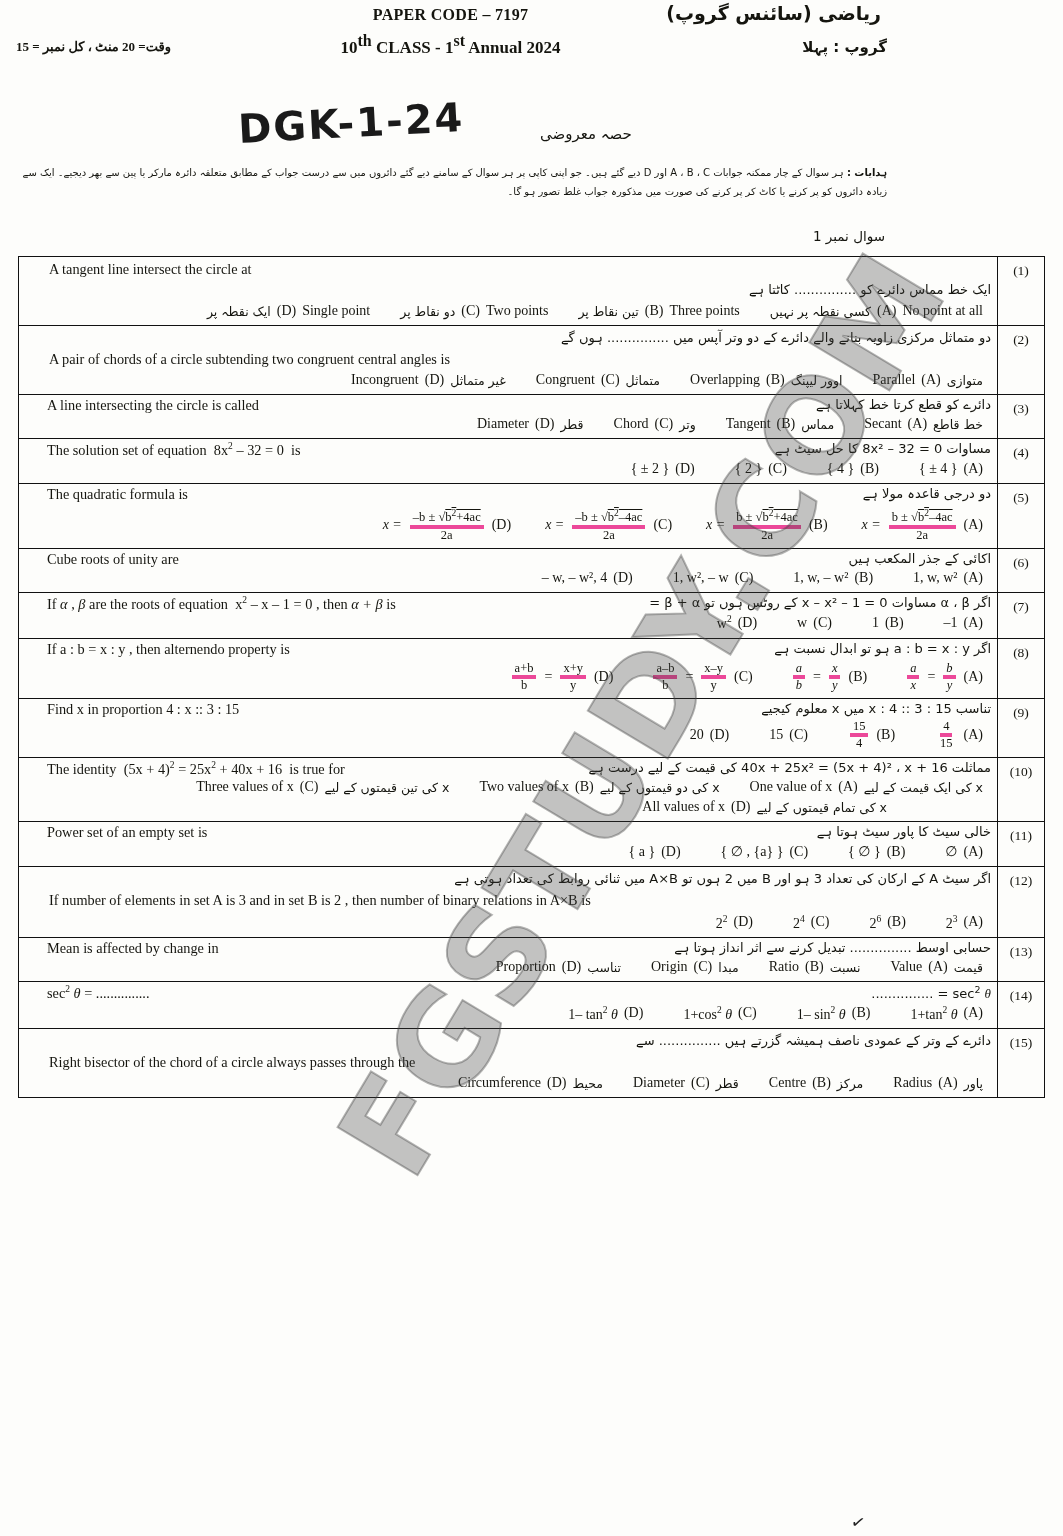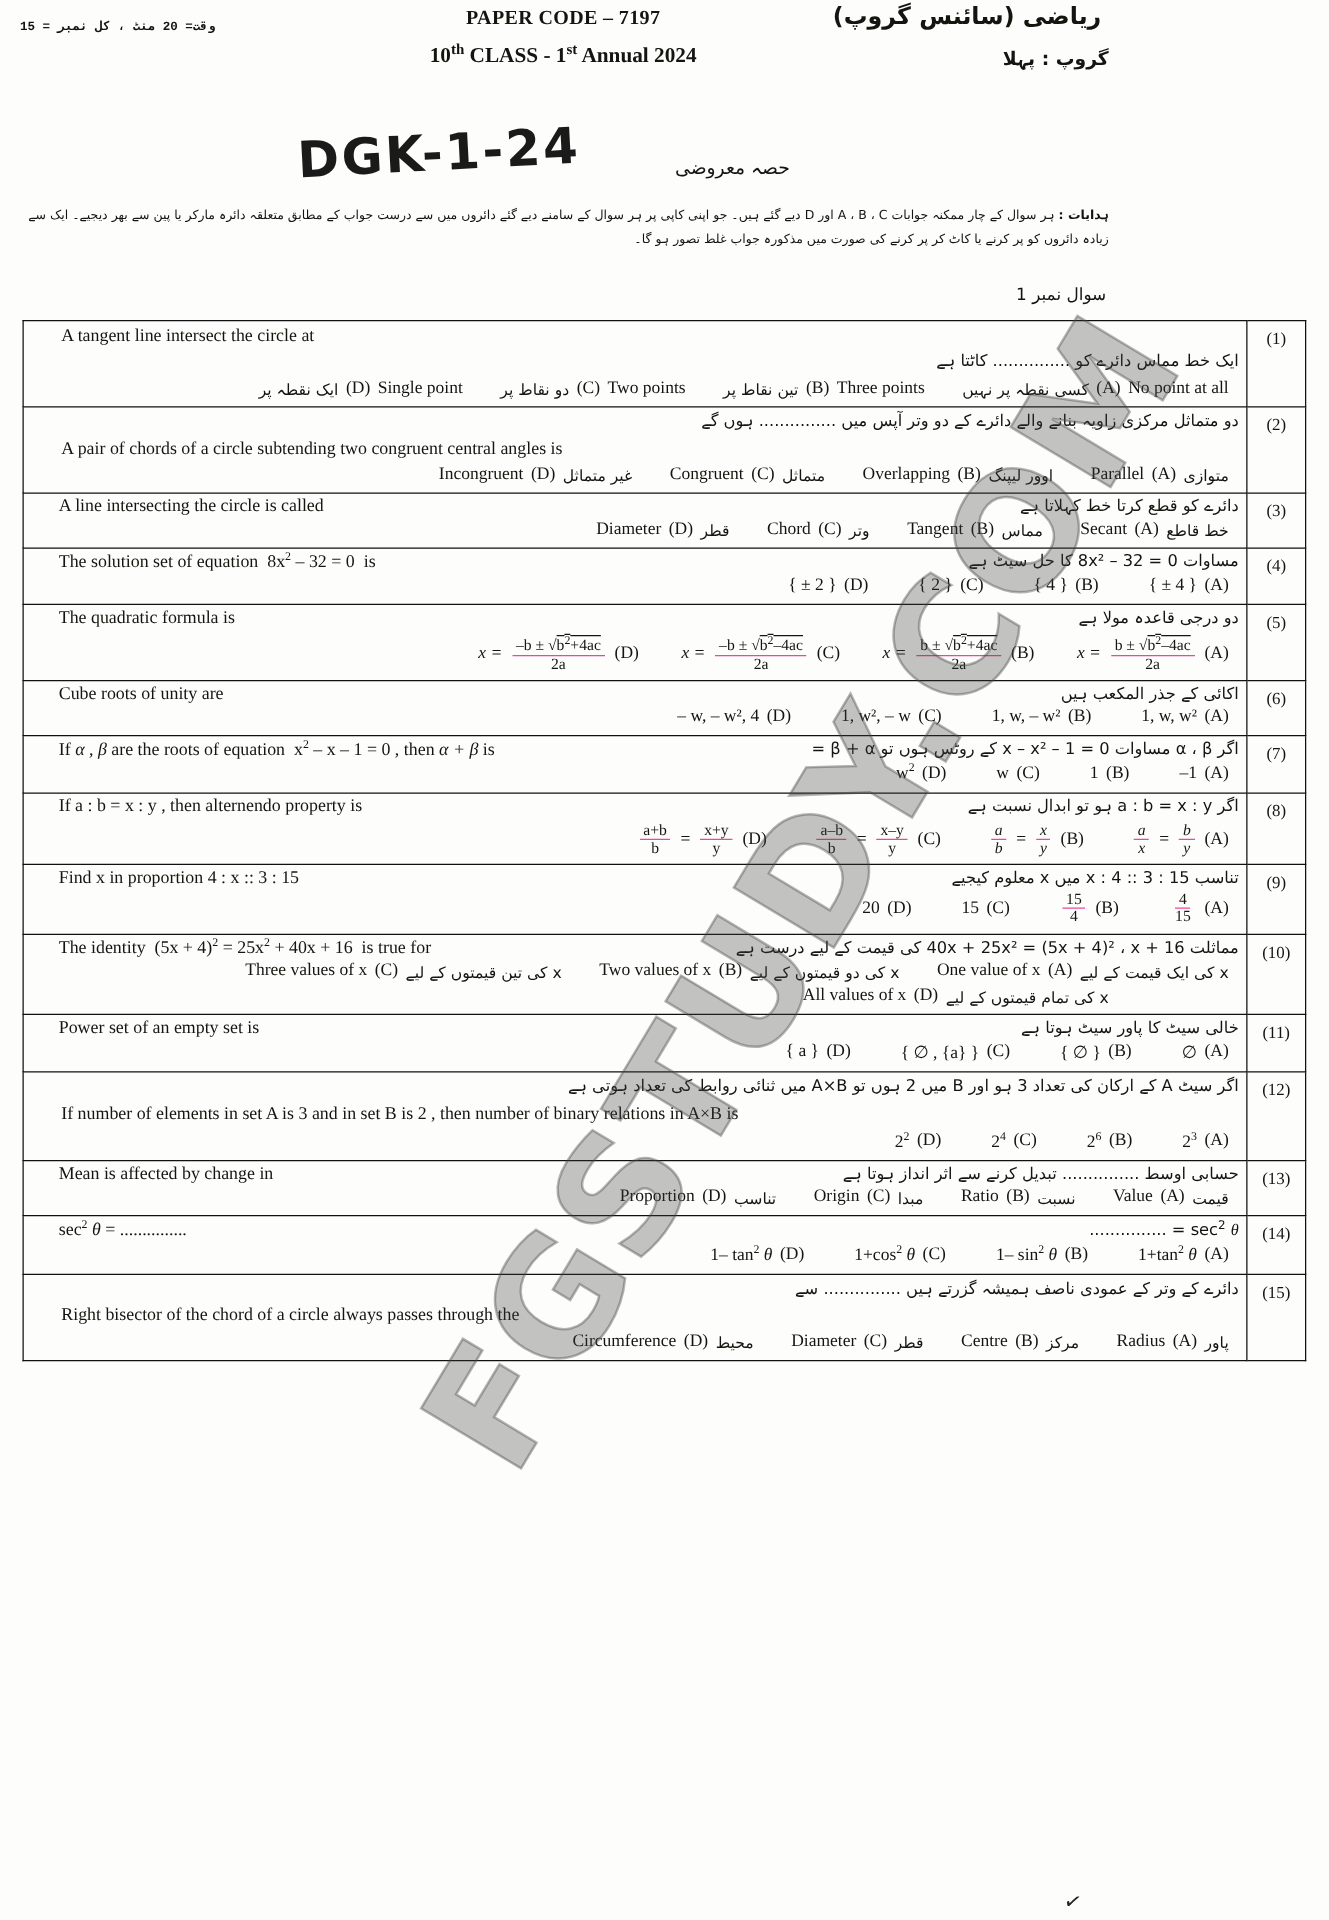--- a/index.html
+++ b/index.html
@@ -16,37 +16,37 @@
   
   .hdr { position:relative; height:100px; }
   .paper-code {
     position:absolute; left:0; right:0; top:6px;
     text-align:center; font-weight:bold; font-size:16px; letter-spacing:.3px;
   }
   .class-line {
     position:absolute; left:0; right:0; top:32px;
     text-align:center; font-weight:bold; font-size:17px;
   }
-  .class-line sup { font-size:12px; }
+  .class-line sup { font-size:16px; }
   .grp-top {
     position:absolute; right:20px; top:2px;
     font-size:19px; font-weight:bold;
     font-family:"DejaVu Sans", sans-serif;
     direction:rtl;
   }
   .grp-sub {
     position:absolute; right:14px; top:38px;
     font-size:15px; font-weight:bold;
     font-family:"DejaVu Sans", sans-serif;
     direction:rtl;
   }
   .time-line {
-    position:absolute; left:16px; top:16px;
-    font-size:10px; font-weight:bold;
-    font-family:Liberation Mono, monospace;
+    position:absolute; left:16px; top:39px;
+    font-size:13px; font-weight:bold;
+    font-family:Liberation Serif, serif;
     direction:rtl;
   }
 
   
   .hand-code {
     position:absolute; left:238px; top:100px;
     font-family:"DejaVu Sans", sans-serif;
     font-size:40px; font-weight:bold;
     color:#1a1a1a;
     transform:rotate(-3deg);
@@ -116,21 +116,21 @@
     font-family:"DejaVu Sans", sans-serif; font-size:12.5px;
     direction:rtl;
   }
   .opt .en { font-family:"Liberation Serif", serif; font-size:14px; }
   .mi { font-family:"Liberation Serif", serif; font-style:italic; }
   .frac {
     display:inline-flex; flex-direction:column; align-items:center;
     vertical-align:middle; line-height:1.05; font-size:12.5px;
     margin:0 2px;
   }
-  .frac .nume { border-bottom:1px solid #ec4899; padding:0 3px; }
+  .frac .nume { border-bottom:4px solid #ec4899; padding:0 3px; }
   .frac .deno { padding:0 3px; }
   sup, sub { font-size:9.5px; }
   .inline-both { display:flex; justify-content:space-between; align-items:flex-start; }
   .inline-both .en-part { font-size:14.3px; padding-left:20px; }
   .inline-both .ur-part {
     direction:rtl; font-family:"DejaVu Sans", sans-serif; font-size:13px;
     text-align:right;
   }
 
   

